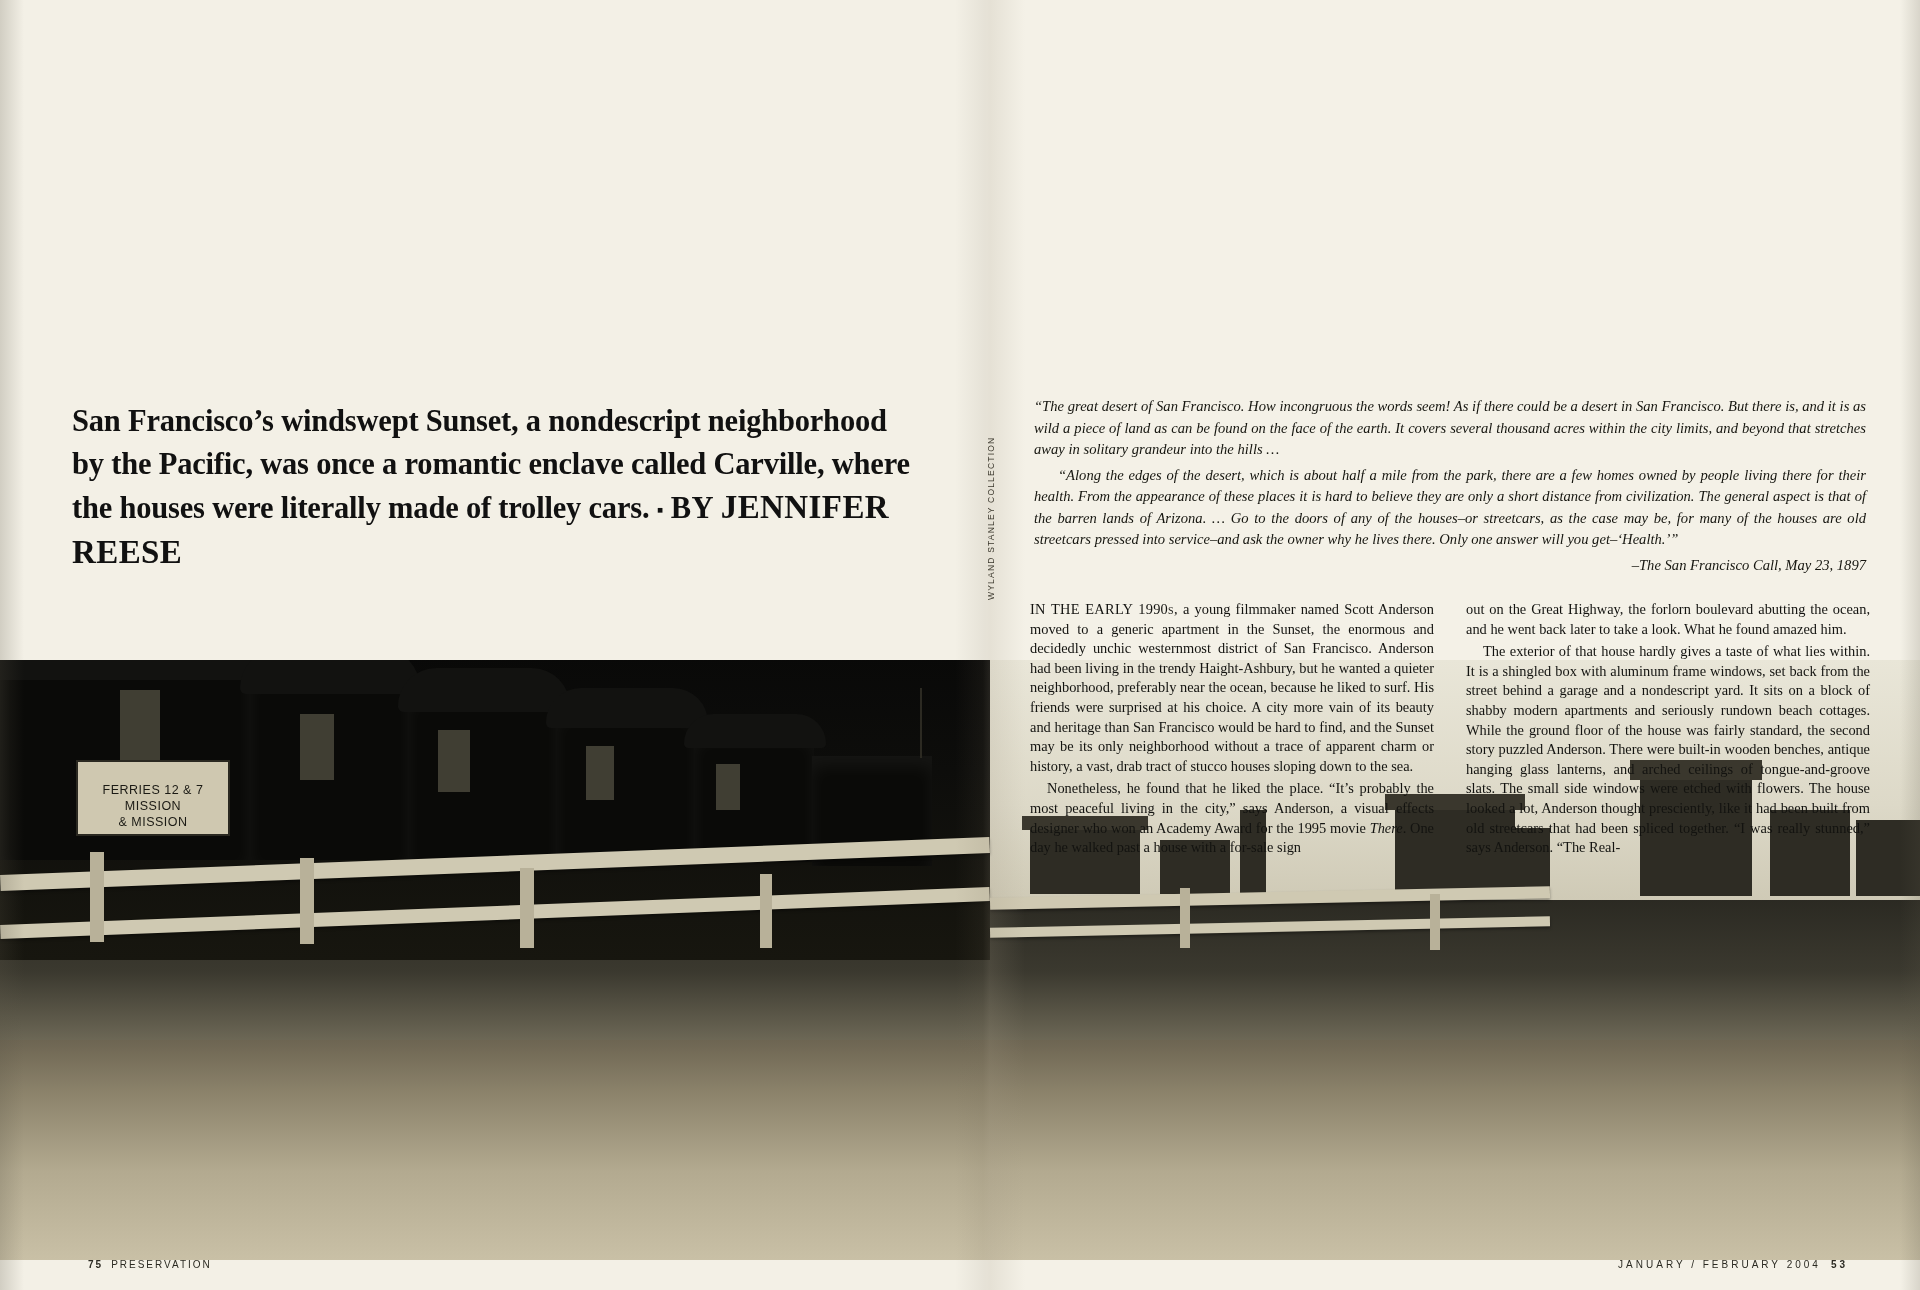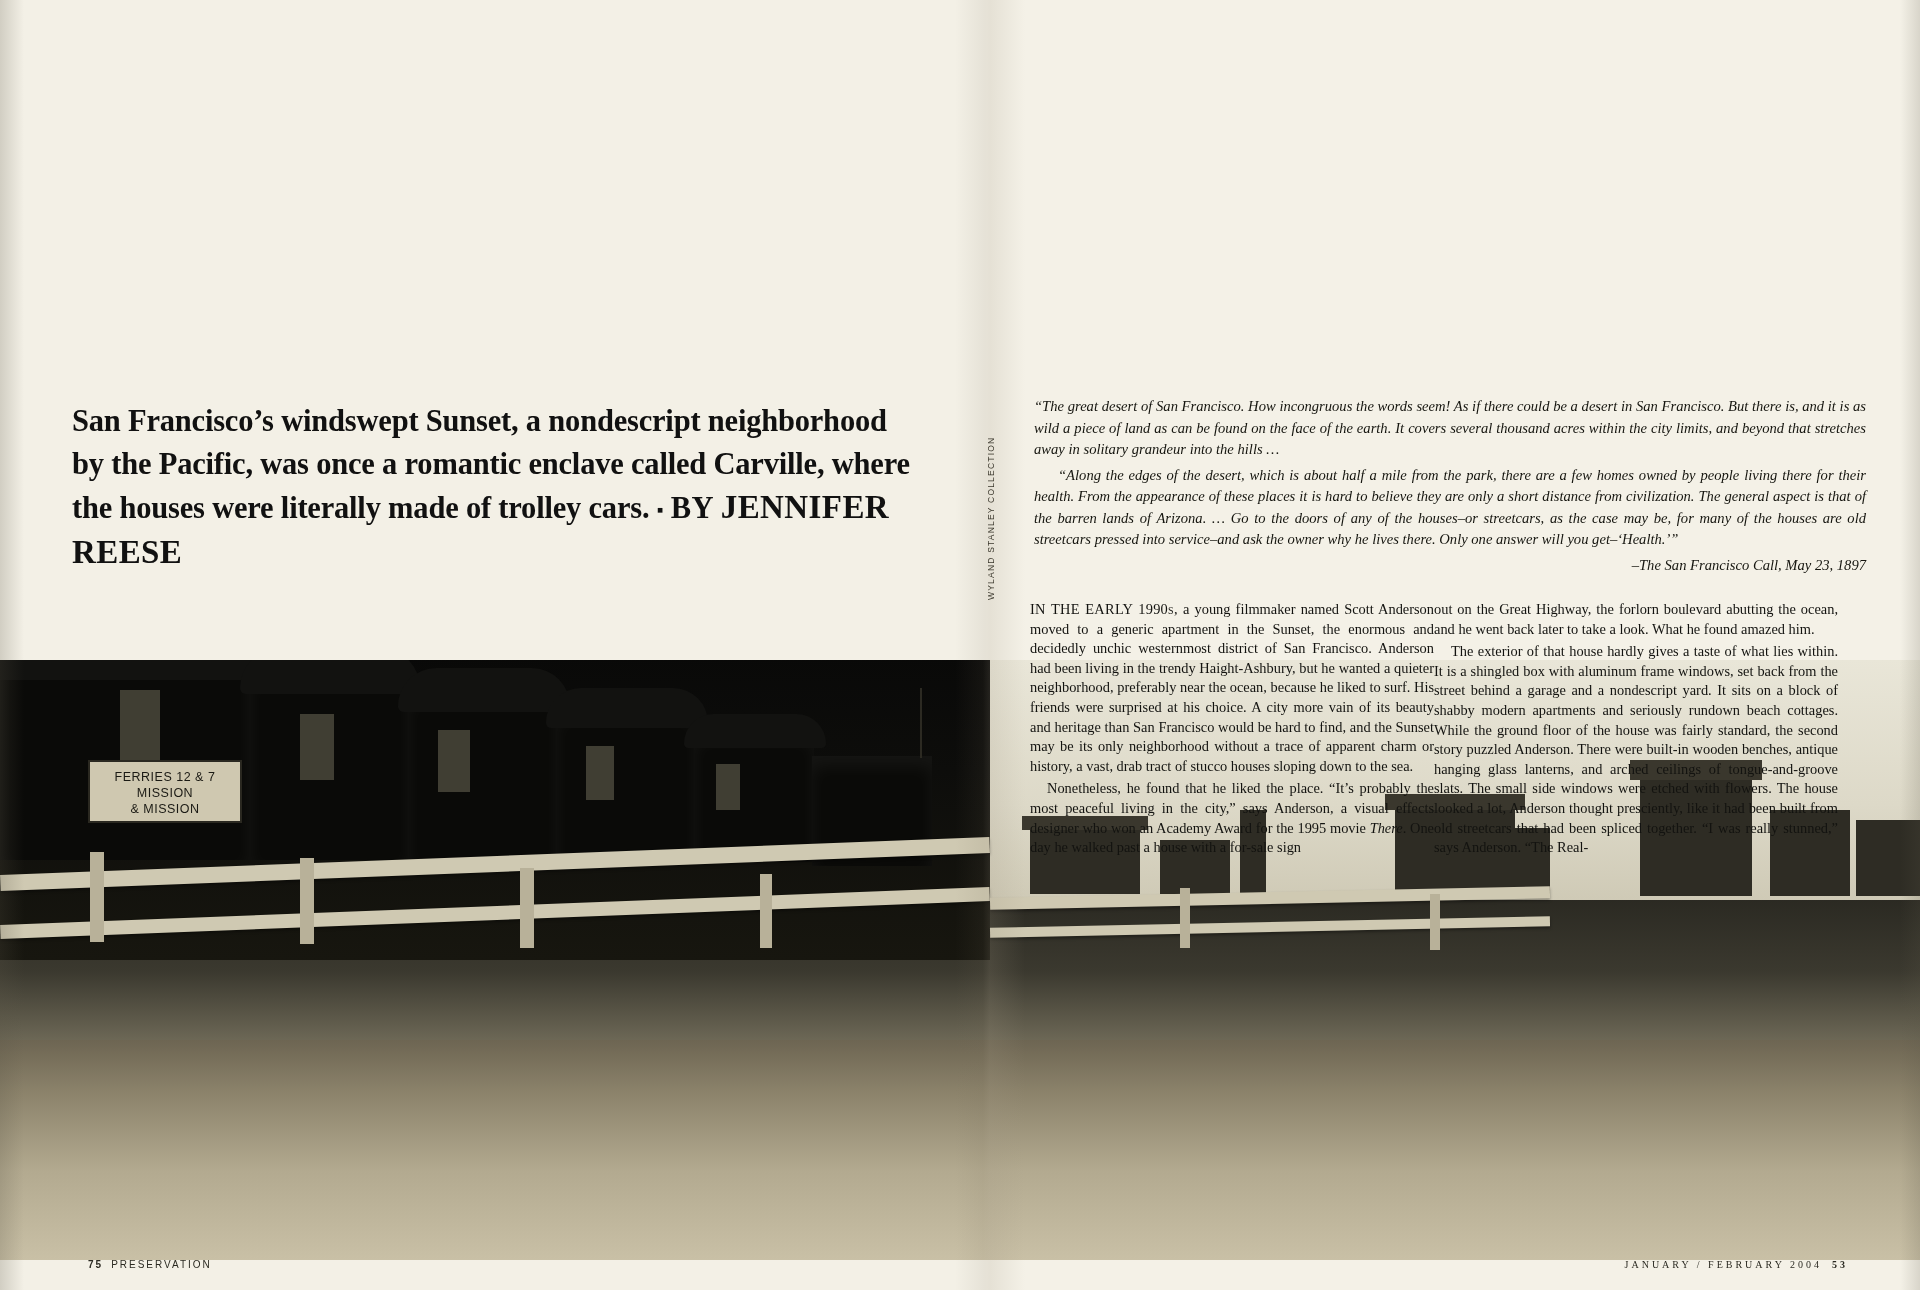--- a/index.html
+++ b/index.html
@@ -77,23 +77,23 @@
   .sand{
     position:absolute;left:0;bottom:0;width:1920px;height:220px;
     background:linear-gradient(to bottom,#6d6552 0%,#8d846c 25%,#b3aa90 60%,#c9c0a6 100%);
   }
   .fence{position:absolute;background:#cfc9b2;box-shadow:0 2px 3px rgba(0,0,0,.35);}
   .post{position:absolute;background:#b8b199;}
   .bldg{position:absolute;background:#2e2c24;}
   .bldg-roof{position:absolute;background:#3a372d;}
   .windmill{position:absolute;width:2px;height:70px;background:#2c2a22;}
   .photo-sign{
-    position:absolute;left:88px;top:100px;width:150px;height:52px;background:#cfc8b0;
+    position:absolute;left:76px;top:100px;width:150px;height:52px;background:#cfc8b0;
     border:2px solid #2a2820;color:#1b1a14;font-size:12.5px;line-height:16px;
-    text-align:center;padding-top:7px;font-family:"Liberation Sans",sans-serif;letter-spacing:.5px;
+    text-align:center;padding-top:20px;font-family:"Liberation Sans",sans-serif;letter-spacing:.5px;
   }
   .credit{
     position:absolute;left:986px;top:600px;
     transform:rotate(-90deg);transform-origin:left top;
     font-family:"Liberation Sans",sans-serif;font-size:8.5px;letter-spacing:1.2px;color:#3a372c;
     white-space:nowrap;z-index:7;
   }
 
   
   .pullquote{
@@ -102,37 +102,37 @@
     font-size:14.6px;line-height:21.5px;color:#15150f;text-align:justify;z-index:4;
   }
   .pullquote p{margin:4px;}
   .pullquote p+p{margin-top:2px;text-indent:24px;}
   .pq-source{font-style:italic;}
   .pq-line2{display:block;text-align:right;}
 
   
   .body-cols{
     position:absolute;left:1030px;top:600px;width:840px;height:290px;z-index:4;
-    display:flex;
+    display:flex;gap:32px;
   }
   .col{width:404px;font-size:14.4px;line-height:19.6px;text-align:justify;color:#131310;}
   .col p{margin:0;}
   .col p+p{text-indent:17px;margin-top:3px;}
   .smallcaps{font-variant:small-caps;letter-spacing:.3px;}
   .ital{font-style:italic;}
 
   
   .folio-left{
     position:absolute;left:88px;bottom:20px;z-index:8;
     font-family:"Liberation Sans",sans-serif;font-size:10px;letter-spacing:2px;color:#2b2a22;
   }
   .folio-left .num{font-weight:700;margin-right:8px;}
   .folio-right{
     position:absolute;right:72px;bottom:20px;z-index:8;
-    font-family:Liberation Serif, serif;font-size:10px;letter-spacing:3px;color:#2b2a22;
+    font-family:Liberation Sans, sans-serif;font-size:10px;letter-spacing:3px;color:#2b2a22;
   }
   .folio-right .num{font-weight:700;margin-left:10px;}
 </style>
 </head>
 <body>
 
 <div class="spread">
 
   <div class="page-left"></div>
   <div class="page-right"></div>

